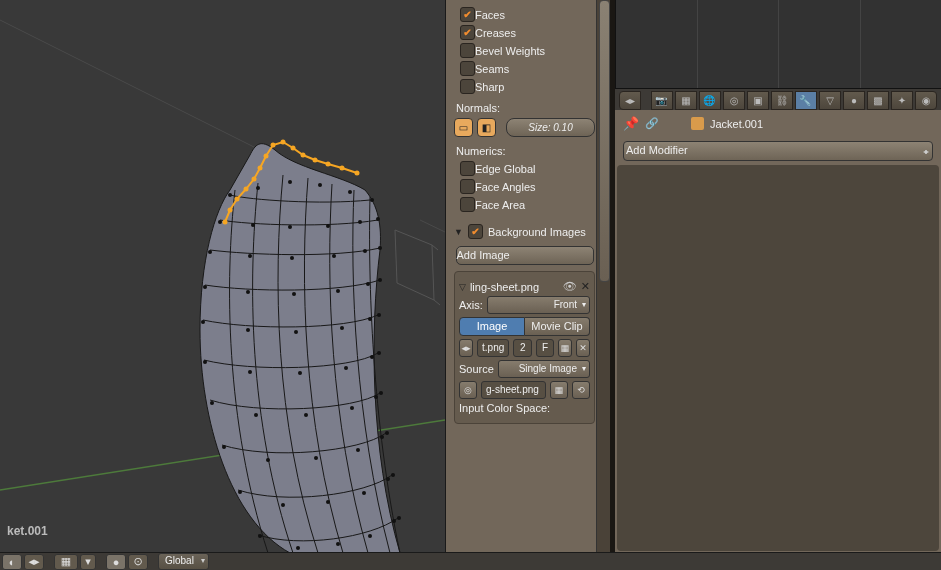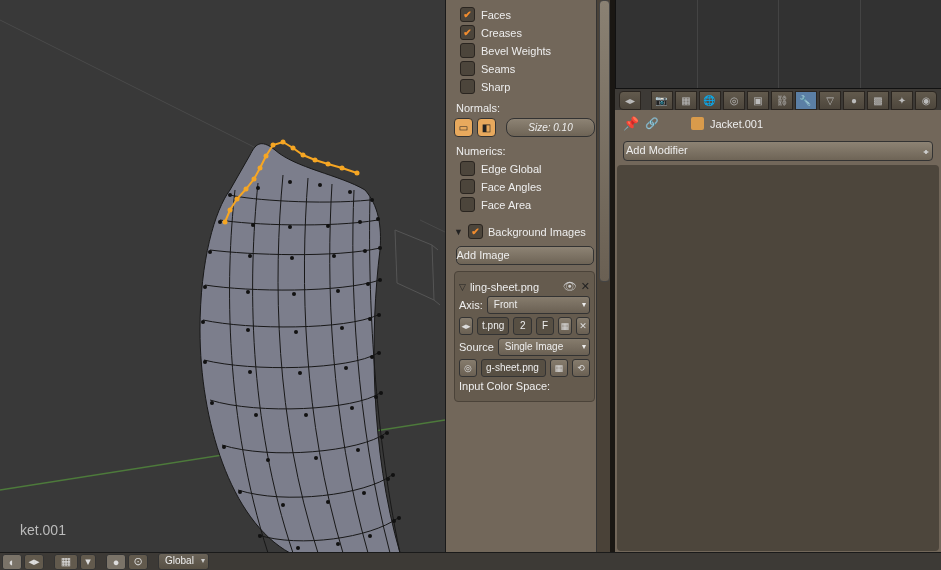--- a/index.html
+++ b/index.html
@@ -16,23 +16,24 @@
   }
   .viewport {
     position: absolute;
     left: 0; top: 0;
     width: 445px; height: 553px;
     background: #393939;
     overflow: hidden;
   }
   .viewport-label {
     position: absolute;
-    left: 20px; bottom: 15px;
+    left: 7px; bottom: 15px;
     color: #bbb;
-    font-size: 14px;
+    font-size: 12px;
+    font-weight: bold;
   }
   .viewport-header {
     position: absolute;
     left: 0; bottom: 0;
     width: 941px; height: 17px;
     background: #3d3a36;
     border-top: 1px solid #1a1a1a;
     display: flex;
     align-items: center;
     gap: 2px;
@@ -77,21 +78,21 @@
     background:#4a4238;
     border-left:1px solid #333;
   }
   .scroll-thumb {
     position:absolute; left:2px; top:0; width:9px; height:280px;
     background: linear-gradient(#8a8173,#6a6053);
     border:1px solid #444; border-radius:4px;
   }
   .np-inner { padding: 4px 16px 4px 8px; }
   .chk-row {
-    display:flex; align-items:center; gap:6px;
+    display:flex; align-items:center; gap:0;
     margin: 3px 0 3px 0;
     padding-left:6px;
   }
   .chk {
     width:13px; height:13px;
     background:#4c453b;
     border:1px solid #2a2520;
     border-radius:3px;
     display:flex;align-items:center;justify-content:center;
     color:#F28C2E; font-size:10px; font-weight:bold;
@@ -137,22 +138,23 @@
     padding:5px 4px 6px 4px;
     background:#655b4e;
     border:1px solid #4b4339;
     border-radius:4px;
   }
   .sub-box .row{ display:flex; align-items:center; gap:4px; margin:3px 0;}
   .filelabel{ flex:1; color:#eee; font-size:11px; overflow:hidden; white-space:nowrap;}
   .mini-sel {
     height:16px; background:linear-gradient(#867c6d,#6a6053);
     border:1px solid #333; border-radius:3px; color:#eee;
-    font-size:10px; padding:0 24px 0 6px; line-height:15px;
+    font-size:10px; padding:0 12px 0 6px; line-height:15px;
     position:relative;
+    text-align:right;
   }
   .mini-sel::after{content:"▾";position:absolute;right:3px;top:0;font-size:8px;}
   .grow{flex:1;}
   .toggle-grp{display:flex;width:100%;}
   .toggle-grp .tbtn{
     flex:1; height:17px;
     background: linear-gradient(#867c6d,#6a6053);
     border:1px solid #333;
     color:#eee; font-size:11px; text-align:center; line-height:16px;
   }
@@ -442,20 +444,26 @@
       <div class="row">
         <span style="color:#222;font-size:9px;">▽</span>
         <span class="filelabel">ling-sheet.png</span>
         <span style="font-size:11px;">👁</span>
         <span style="font-size:11px;color:#222;">✕</span>
       </div>
       <div class="row">
         <span class="filelabel" style="flex:0 0 auto;">Axis:</span>
         <span class="mini-sel grow">Front</span>
       </div>
+      <div class="row">
+        <div class="toggle-grp">
+          <div class="tbtn active">Image</div>
+          <div class="tbtn">Movie Clip</div>
+        </div>
+      </div>
       <div class="row file-row">
         <span class="ficon">◂▸</span>
         <span class="ffield" style="flex:1;">t.png</span>
         <span class="ffield" style="width:12px;text-align:center;">2</span>
         <span class="ffield" style="width:10px;text-align:center;">F</span>
         <span class="ficon">▦</span>
         <span class="ficon">✕</span>
       </div>
       <div class="row">
         <span class="filelabel" style="flex:0 0 auto;">Source</span>

